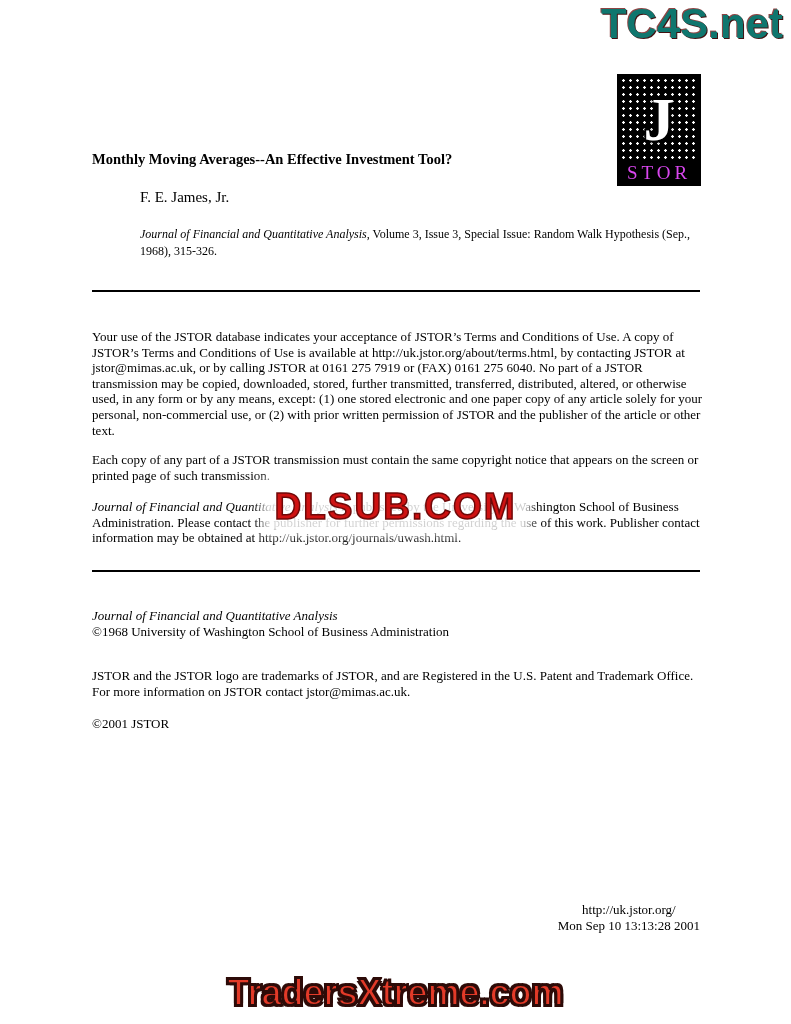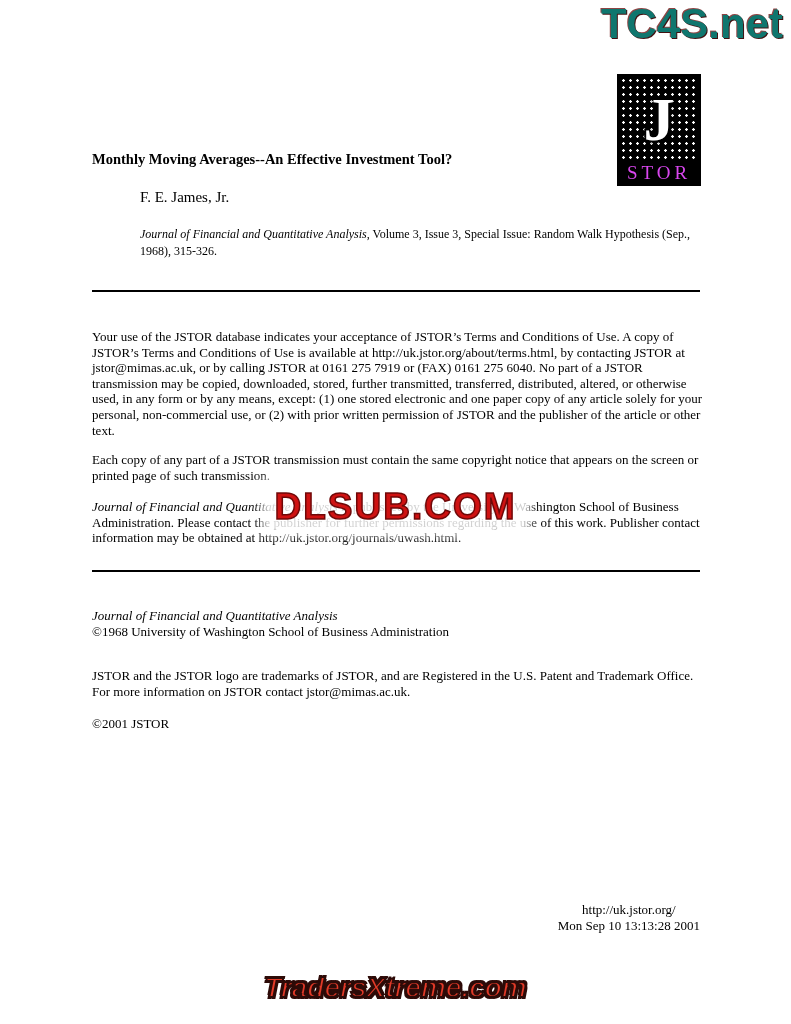--- a/index.html
+++ b/index.html
@@ -72,27 +72,26 @@
     color:#cf1212;
     -webkit-text-stroke:1.5px #6e0808;
     background:rgba(255,255,255,0.82);
     box-shadow:0 0 10px 8px rgba(255,255,255,0.82);
     padding:0 6px;
     z-index:5;
   }
   .wm-bottom{
     left:50%;top:972px;transform:translateX(-50%);
     font-family:"Liberation Sans", sans-serif;
-    font-size:28px;font-weight:800;
+    font-size:36px;font-weight:800;
     color:#e23a28;
     -webkit-text-stroke:2px #2d0b08;
     text-shadow:2px 2px 0 #2d0b08, -2px -2px 0 #2d0b08, 2px -2px 0 #2d0b08, -2px 2px 0 #2d0b08;
     z-index:5;
     white-space:nowrap;
-    font-style:italic;
   }
 </style>
 </head>
 <body>
 
 <div class="page">
 
   <div class="abs wm-top">TC4S.net</div>
 
   <div class="abs jstor-logo">

